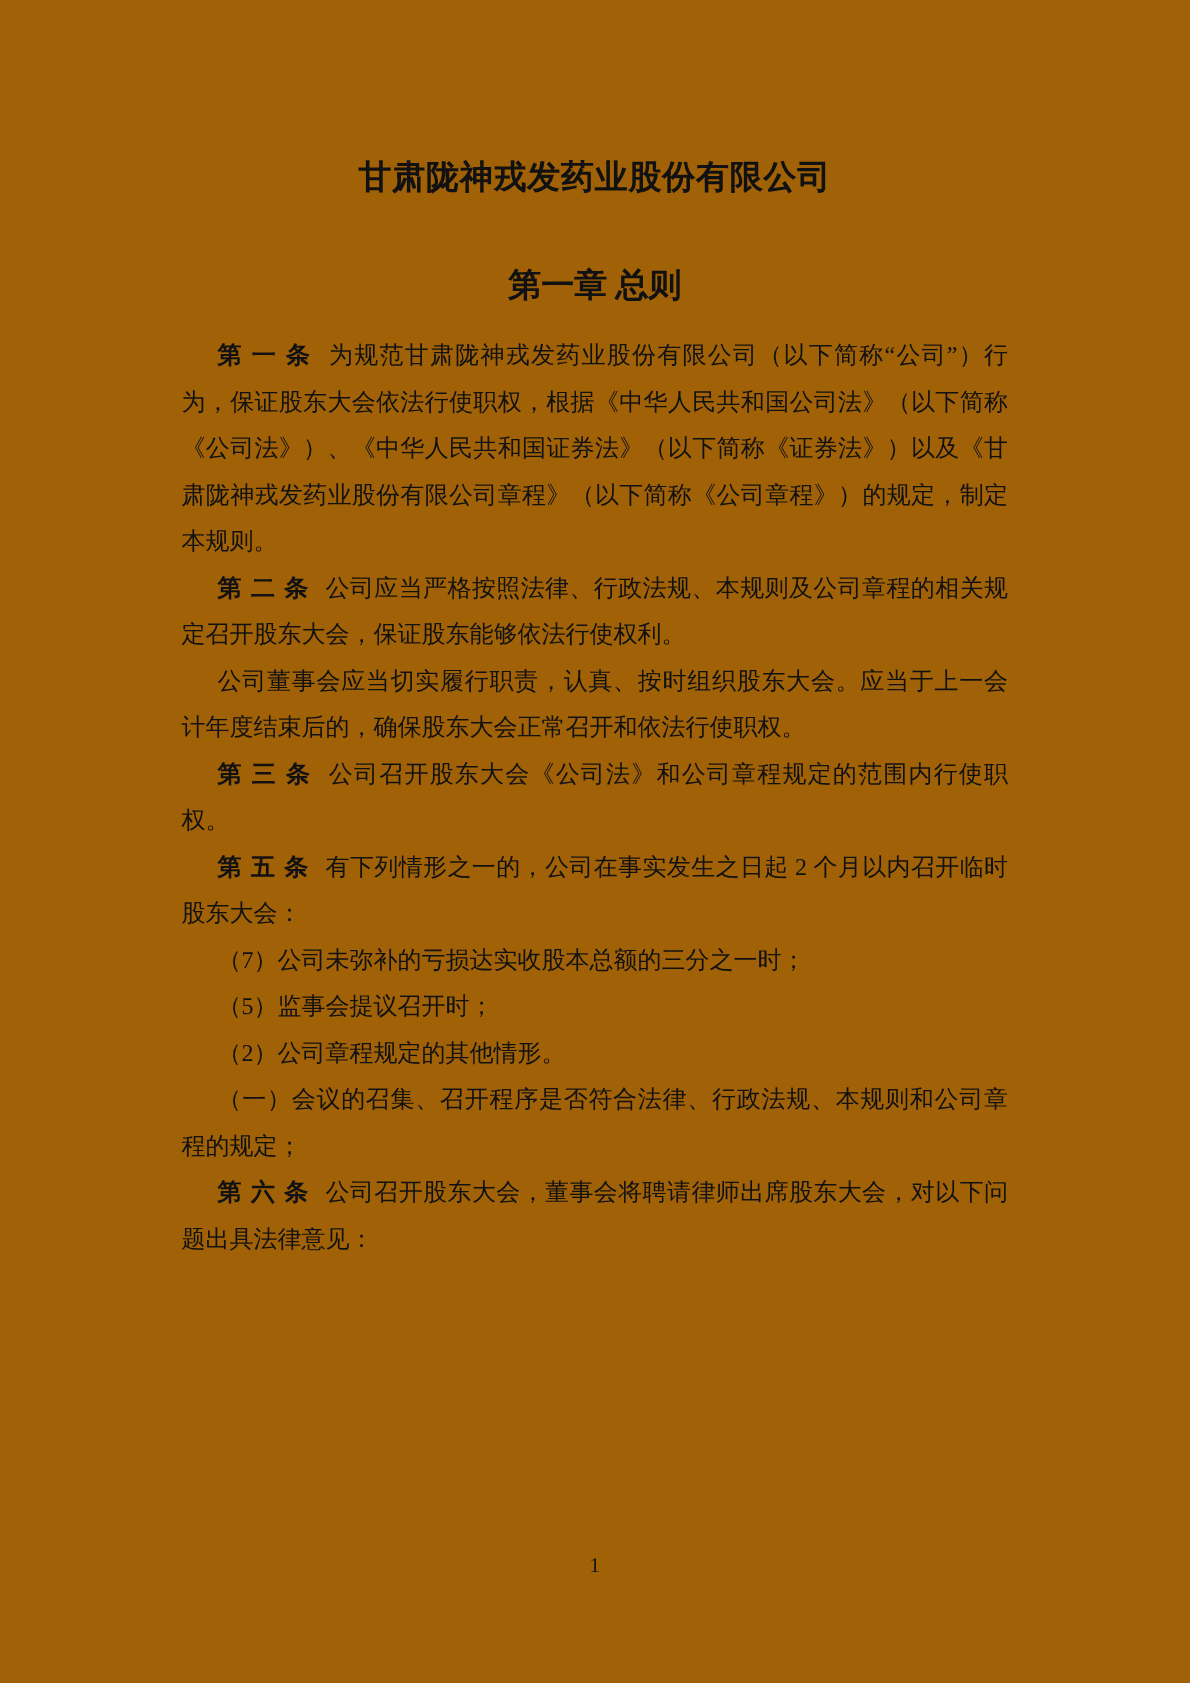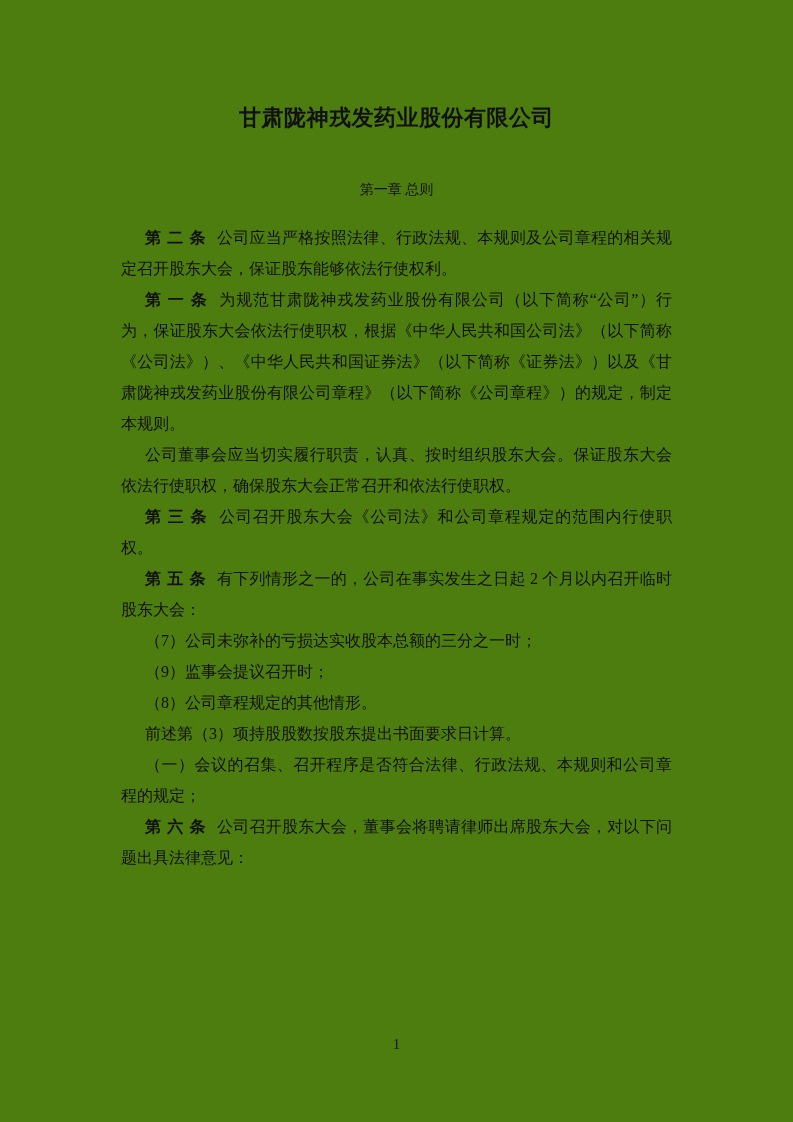--- a/index.html
+++ b/index.html
@@ -4,21 +4,21 @@
 <style>
   html, body {
     margin: 0;
     padding: 0;
     background: #ffffff;
   }
   .page {
     position: relative;
     width: 793px;
     height: 1122px;
-    background: #4d7c0f;
+    background: #a16207;
     color: #111111;
     font-family: "Liberation Serif", "DejaVu Serif", serif;
     overflow: hidden;
     margin: 0 auto;
   }
   .content {
     padding: 0 121px;
   }
   .title-block {
     padding-top: 95px;
@@ -26,22 +26,22 @@
   .doc-title {
     margin: 0;
     font-size: 22px;
     font-weight: 700;
     line-height: 45px;
     text-align: center;
     letter-spacing: 0.5px;
   }
   .chapter-heading {
     margin: 34px 0 17px 0;
-    font-size: 14px;
-    font-weight: 400;
+    font-size: 22px;
+    font-weight: 700;
     line-height: 31px;
     text-align: center;
   }
   .doc-body {
     margin-top: 12px;
     font-size: 16px;
     line-height: 31px;
     text-align: justify;
   }
   .para {
@@ -67,27 +67,26 @@
 </head>
 <body>
 
 <div class="page">
   <div class="content">
     <div class="title-block">
       <div class="doc-title">甘肃陇神戎发药业股份有限公司</div>
     </div>
     <div class="chapter-heading">第一章 总则</div>
     <div class="doc-body" id="doc-body">
+        <p class="para"><span class="article-num">第一条</span> <span>为规范甘肃陇神戎发药业股份有限公司（以下简称“公司”）行为，保证股东大会依法行使职权，根据《中华人民共和国公司法》（以下简称《公司法》）、《中华人民共和国证券法》（以下简称《证券法》）以及《甘肃陇神戎发药业股份有限公司章程》（以下简称《公司章程》）的规定，制定本规则。</span></p>
         <p class="para"><span class="article-num">第二条</span> <span>公司应当严格按照法律、行政法规、本规则及公司章程的相关规定召开股东大会，保证股东能够依法行使权利。</span></p>
-        <p class="para"><span class="article-num">第一条</span> <span>为规范甘肃陇神戎发药业股份有限公司（以下简称“公司”）行为，保证股东大会依法行使职权，根据《中华人民共和国公司法》（以下简称《公司法》）、《中华人民共和国证券法》（以下简称《证券法》）以及《甘肃陇神戎发药业股份有限公司章程》（以下简称《公司章程》）的规定，制定本规则。</span></p>
-        <p class="para"><span>公司董事会应当切实履行职责，认真、按时组织股东大会。保证股东大会依法行使职权，确保股东大会正常召开和依法行使职权。</span></p>
+        <p class="para"><span>公司董事会应当切实履行职责，认真、按时组织股东大会。应当于上一会计年度结束后的，确保股东大会正常召开和依法行使职权。</span></p>
         <p class="para"><span class="article-num">第三条</span> <span>公司召开股东大会《公司法》和公司章程规定的范围内行使职权。</span></p>
         <p class="para"><span class="article-num">第五条</span> <span>有下列情形之一的，公司在事实发生之日起 2 个月以内召开临时股东大会：</span></p>
         <p class="para"><span>（7）公司未弥补的亏损达实收股本总额的三分之一时；</span></p>
-        <p class="para"><span>（9）监事会提议召开时；</span></p>
-        <p class="para"><span>（8）公司章程规定的其他情形。</span></p>
-        <p class="para"><span>前述第（3）项持股股数按股东提出书面要求日计算。</span></p>
+        <p class="para"><span>（5）监事会提议召开时；</span></p>
+        <p class="para"><span>（2）公司章程规定的其他情形。</span></p>
         <p class="para"><span>（一）会议的召集、召开程序是否符合法律、行政法规、本规则和公司章程的规定；</span></p>
         <p class="para"><span class="article-num">第六条</span> <span>公司召开股东大会，董事会将聘请律师出席股东大会，对以下问题出具法律意见：</span></p>
       </div>
   </div>
   <div class="page-number">1</div>
 </div>
 
 </body></html>

